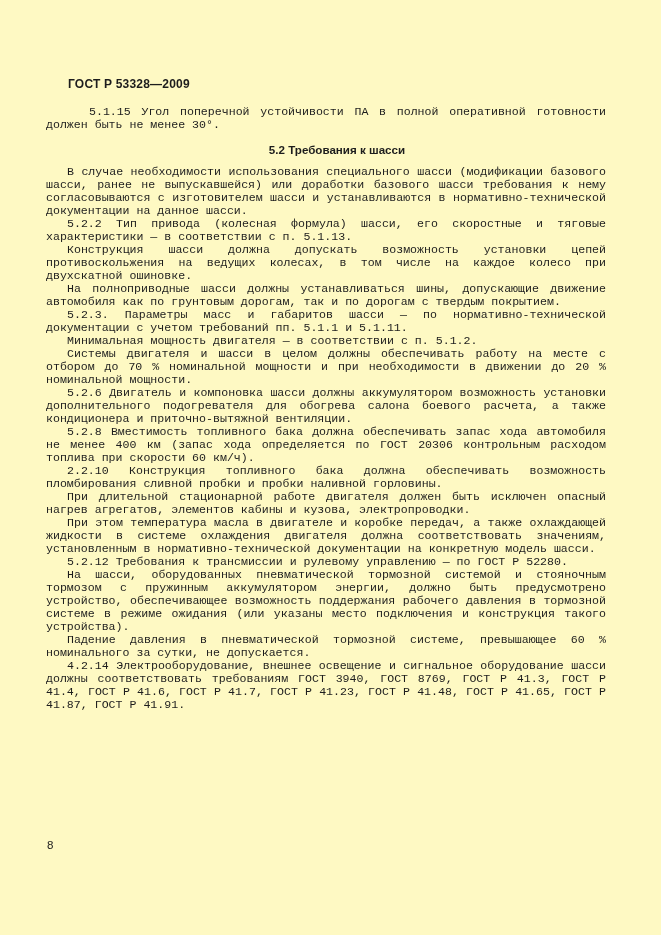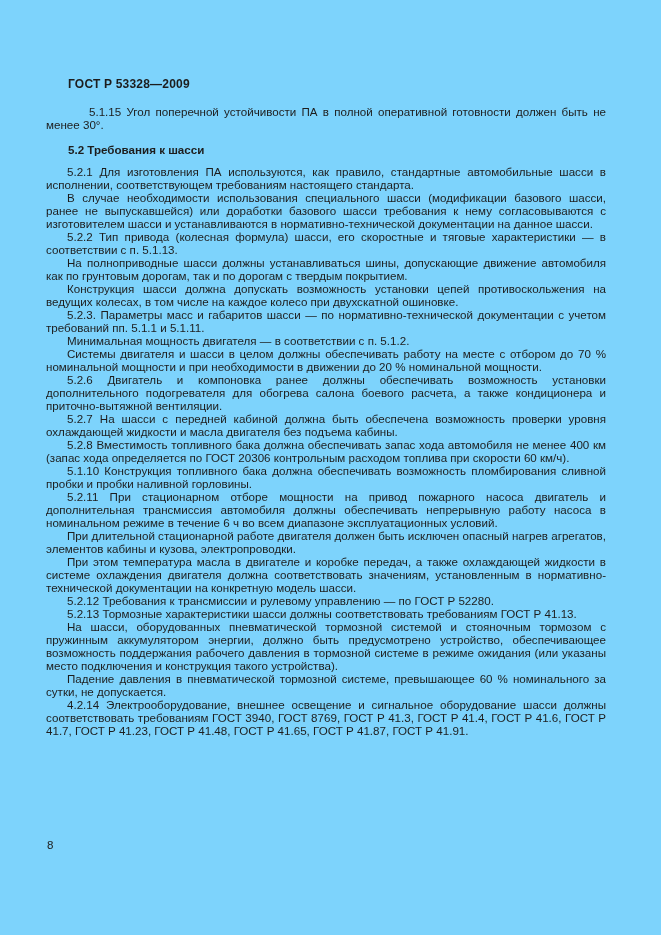--- a/index.html
+++ b/index.html
@@ -1,20 +1,20 @@
 <!DOCTYPE html>
 <html lang="ru"><head>
 <meta charset="utf-8">
 <style>
   html, body { margin: 0; padding: 0; background: #ffffff; }
   .page {
     position: relative;
     width: 661px;
     height: 935px;
-    background: #7dd3fc;
+    background: #fef9c3;
     font-family: "Liberation Sans", sans-serif;
     color: #1d1d1d;
     overflow: hidden;
   }
   .running-header {
     position: absolute;
     left: 68px;
     top: 77px;
     font-size: 12px;
     font-weight: bold;
@@ -25,65 +25,62 @@
     left: 46px;
     top: 105px;
     width: 560px;
     font-size: 11.6px;
     line-height: 13px;
     text-align: justify;
   }
   .para {
     margin: 0;
     text-indent: 21px;
+    font-family: Liberation Mono, monospace;
   }
   .para.wide-indent {
     text-indent: 43px;
     margin-bottom: 12px;
   }
   .section-heading {
     margin: 0 0 9px 0;
     text-indent: 22px;
     font-weight: bold;
-    text-align: left;
+    text-align: center;
   }
   .page-number {
     position: absolute;
     left: 47px;
     top: 838px;
     font-size: 11.6px;
   }
 </style>
 </head>
 <body>
 
 <div class="page">
 
   <div class="running-header">ГОСТ Р 53328—2009</div>
 
   <div class="content">
     <p class="para wide-indent">5.1.15 Угол поперечной устойчивости ПА в полной оперативной готовности должен быть не менее 30°.</p>
     <p class="section-heading">5.2 Требования к шасси</p>
-    <p class="para">5.2.1 Для изготовления ПА используются, как правило, стандартные автомобильные шасси в исполнении, соответствующем требованиям настоящего стандарта.</p>
     <p class="para">В случае необходимости использования специального шасси (модификации базового шасси, ранее не выпускавшейся) или доработки базового шасси требования к нему согласовываются с изготовителем шасси и устанавливаются в нормативно-технической документации на данное шасси.</p>
     <p class="para">5.2.2 Тип привода (колесная формула) шасси, его скоростные и тяговые характеристики — в соответствии с п. 5.1.13.</p>
+    <p class="para">Конструкция шасси должна допускать возможность установки цепей противоскольжения на ведущих колесах, в том числе на каждое колесо при двухскатной ошиновке.</p>
     <p class="para">На полноприводные шасси должны устанавливаться шины, допускающие движение автомобиля как по грунтовым дорогам, так и по дорогам с твердым покрытием.</p>
-    <p class="para">Конструкция шасси должна допускать возможность установки цепей противоскольжения на ведущих колесах, в том числе на каждое колесо при двухскатной ошиновке.</p>
     <p class="para">5.2.3. Параметры масс и габаритов шасси — по нормативно-технической документации с учетом требований пп. 5.1.1 и 5.1.11.</p>
     <p class="para">Минимальная мощность двигателя — в соответствии с п. 5.1.2.</p>
     <p class="para">Системы двигателя и шасси в целом должны обеспечивать работу на месте с отбором до 70 % номинальной мощности и при необходимости в движении до 20 % номинальной мощности.</p>
-    <p class="para">5.2.6 Двигатель и компоновка ранее должны обеспечивать возможность установки дополнительного подогревателя для обогрева салона боевого расчета, а также кондиционера и приточно-вытяжной вентиляции.</p>
-    <p class="para">5.2.7 На шасси с передней кабиной должна быть обеспечена возможность проверки уровня охлаждающей жидкости и масла двигателя без подъема кабины.</p>
+    <p class="para">5.2.6 Двигатель и компоновка шасси должны аккумулятором возможность установки дополнительного подогревателя для обогрева салона боевого расчета, а также кондиционера и приточно-вытяжной вентиляции.</p>
     <p class="para">5.2.8 Вместимость топливного бака должна обеспечивать запас хода автомобиля не менее 400 км (запас хода определяется по ГОСТ 20306 контрольным расходом топлива при скорости 60 км/ч).</p>
-    <p class="para">5.1.10 Конструкция топливного бака должна обеспечивать возможность пломбирования сливной пробки и пробки наливной горловины.</p>
-    <p class="para">5.2.11 При стационарном отборе мощности на привод пожарного насоса двигатель и дополнительная трансмиссия автомобиля должны обеспечивать непрерывную работу насоса в номинальном режиме в течение 6 ч во всем диапазоне эксплуатационных условий.</p>
+    <p class="para">2.2.10 Конструкция топливного бака должна обеспечивать возможность пломбирования сливной пробки и пробки наливной горловины.</p>
     <p class="para">При длительной стационарной работе двигателя должен быть исключен опасный нагрев агрегатов, элементов кабины и кузова, электропроводки.</p>
     <p class="para">При этом температура масла в двигателе и коробке передач, а также охлаждающей жидкости в системе охлаждения двигателя должна соответствовать значениям, установленным в нормативно-технической документации на конкретную модель шасси.</p>
     <p class="para">5.2.12 Требования к трансмиссии и рулевому управлению — по ГОСТ Р 52280.</p>
-    <p class="para">5.2.13 Тормозные характеристики шасси должны соответствовать требованиям ГОСТ Р 41.13.</p>
     <p class="para">На шасси, оборудованных пневматической тормозной системой и стояночным тормозом с пружинным аккумулятором энергии, должно быть предусмотрено устройство, обеспечивающее возможность поддержания рабочего давления в тормозной системе в режиме ожидания (или указаны место подключения и конструкция такого устройства).</p>
     <p class="para">Падение давления в пневматической тормозной системе, превышающее 60 % номинального за сутки, не допускается.</p>
     <p class="para">4.2.14 Электрооборудование, внешнее освещение и сигнальное оборудование шасси должны соответствовать требованиям ГОСТ 3940, ГОСТ 8769, ГОСТ Р 41.3, ГОСТ Р 41.4, ГОСТ Р 41.6, ГОСТ Р 41.7, ГОСТ Р 41.23, ГОСТ Р 41.48, ГОСТ Р 41.65, ГОСТ Р 41.87, ГОСТ Р 41.91.</p>
   </div>
 
   <div class="page-number">8</div>
 
 </div>
 
 </body></html>

